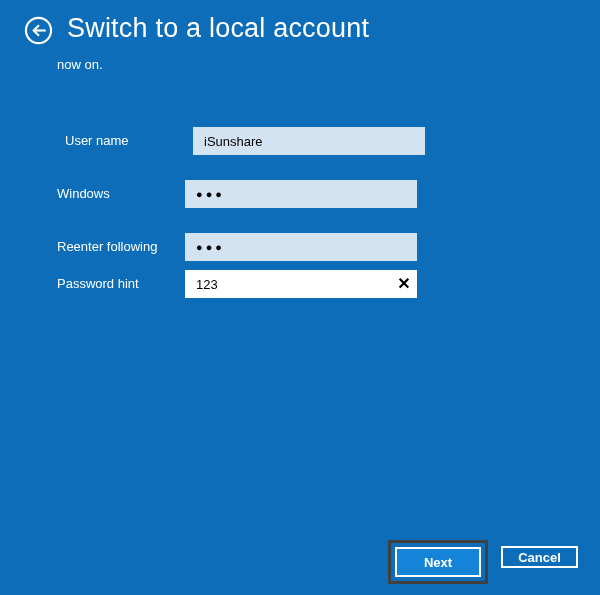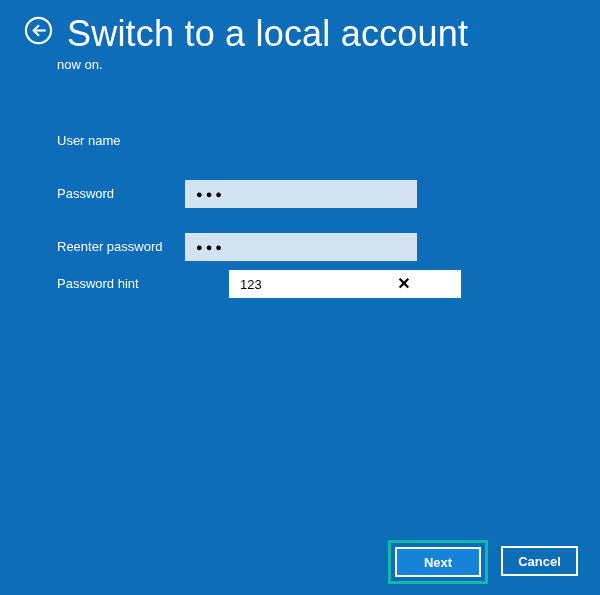--- a/index.html
+++ b/index.html
@@ -21,42 +21,42 @@
     top: 16px;
     width: 29px;
     height: 29px;
     cursor: pointer;
     display: block;
   }
   .page-title {
     position: absolute;
     left: 67px;
     top: 13px;
-    font-size: 36px;
+    font-size: 27px;
     font-weight: 300;
     color: #ffffff;
     letter-spacing: 0.2px;
     white-space: nowrap;
   }
   .subtitle {
     position: absolute;
     left: 57px;
     top: 55px;
     font-size: 13px;
     line-height: 19px;
     color: #ffffff;
   }
   
   .form-row {
     position: absolute;
     left: 57px;
     width: 365px;
     height: 28px;
   }
-  .row-username        { top: 127px; }
+  .row-username        { top: 127px; margin-left: 8px; }
   .row-password        { top: 180px; }
   .row-reenter         { top: 233px; }
   .row-hint            { top: 270px; }
   .field-label {
     position: absolute;
     left: 0;
     top: 0;
     height: 28px;
     line-height: 28px;
     font-size: 13px;
@@ -78,42 +78,41 @@
     padding: 0 11px;
   }
   .field-input.masked {
     font-size: 11px;
     font-weight: 700;
     letter-spacing: 3px;
   }
   .field-input.focused {
     background: #ffffff;
     padding-right: 30px;
-    margin-left: 44px;
   }
   .clear-x {
     position: absolute;
     left: 334px;
     top: 0;
     width: 26px;
     height: 28px;
     line-height: 28px;
     text-align: center;
     font-size: 16px;
     font-weight: 700;
     color: #000000;
     cursor: pointer;
     user-select: none;
   }
   
   .next-highlight {
     position: absolute;
     left: 388px;
     top: 540px;
-    border: 3px solid #14b8a6;
+    border: 3px solid #404040;
     padding: 4px;
     background: transparent;
   }
   .btn {
     display: block;
     font-family: "Liberation Sans", sans-serif;
     font-size: 13px;
     font-weight: 700;
     color: #ffffff;
     text-align: center;
@@ -123,21 +122,21 @@
   .btn-next {
     width: 86px;
     height: 30px;
     background: #1583d8;
   }
   .btn-cancel {
     position: absolute;
     left: 501px;
     top: 546px;
     width: 77px;
-    height: 30px;
+    height: 22px;
     background: transparent;
   }
 </style>
 </head>
 <body>
 
 <div class="screen">
 
   <span class="back-btn">
     <svg width="29" height="29" viewBox="0 0 30 30">
@@ -146,29 +145,30 @@
       <path d="M15.5 9.5 L10 15 L15.5 20.5" fill="none" stroke="#ffffff" stroke-width="2.2" stroke-linejoin="miter"></path>
     </svg>
   </span>
   <div class="page-title">Switch to a local account</div>
   <div class="subtitle">
     <div>now on.</div>
   </div>
 
   <div class="form-row row-username">
     <label class="field-label">User name</label>
+    <input class="field-input" type="text" value="iSunshare" style="">
   </div>
 
   <div class="form-row row-password">
-    <label class="field-label">Password</label>
+    <label class="field-label">Windows</label>
     <input class="field-input masked" type="text" value="●●●" style="">
   </div>
 
   <div class="form-row row-reenter">
-    <label class="field-label">Reenter password</label>
+    <label class="field-label">Reenter following</label>
     <input class="field-input masked" type="text" value="●●●" style="">
   </div>
 
   <div class="form-row row-hint">
     <label class="field-label">Password hint</label>
     <input class="field-input focused" type="text" value="123" style="">
     <span class="clear-x">✕</span>
   </div>
 
   <div class="next-highlight">

